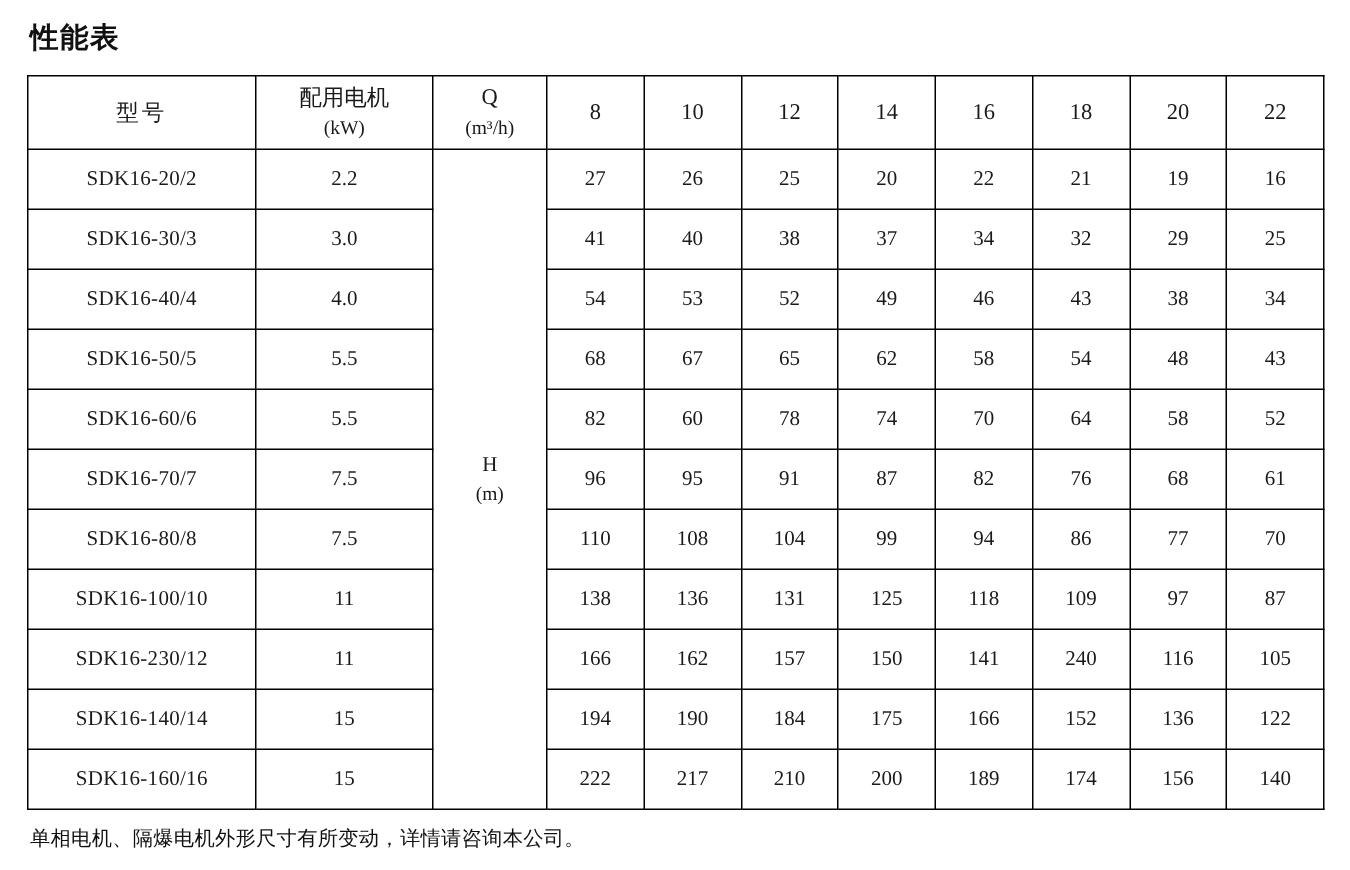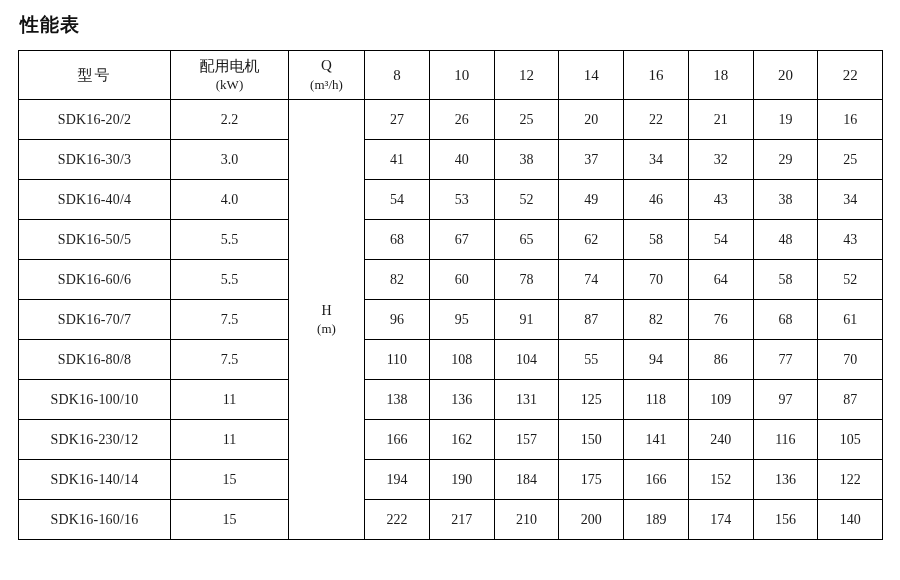--- a/index.html
+++ b/index.html
@@ -218,21 +218,21 @@
         <td class="val-cell">76</td>
         <td class="val-cell">68</td>
         <td class="val-cell">61</td>
       </tr>
       <tr>
         <td class="model-cell">SDK16-80/8</td>
         <td class="power-cell">7.5</td>
         <td class="val-cell">110</td>
         <td class="val-cell">108</td>
         <td class="val-cell">104</td>
-        <td class="val-cell">55</td>
+        <td class="val-cell">99</td>
         <td class="val-cell">94</td>
         <td class="val-cell">86</td>
         <td class="val-cell">77</td>
         <td class="val-cell">70</td>
       </tr>
       <tr>
         <td class="model-cell">SDK16-100/10</td>
         <td class="power-cell">11</td>
         <td class="val-cell">138</td>
         <td class="val-cell">136</td>
@@ -275,14 +275,15 @@
         <td class="val-cell">210</td>
         <td class="val-cell">200</td>
         <td class="val-cell">189</td>
         <td class="val-cell">174</td>
         <td class="val-cell">156</td>
         <td class="val-cell">140</td>
       </tr>
     </tbody>
   </table>
 
+  <div class="footnote">单相电机、隔爆电机外形尺寸有所变动，详情请咨询本公司。</div>
 
 </div>
 
 </body></html>

